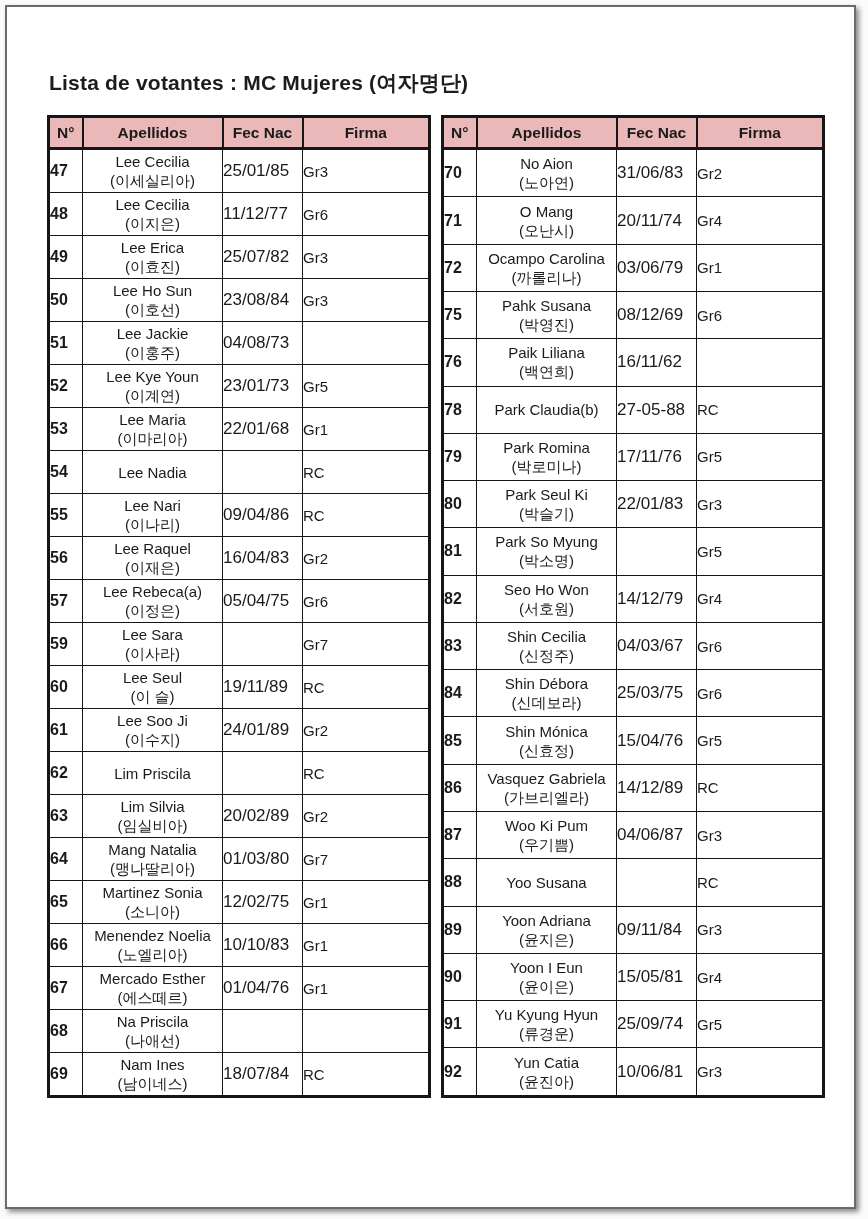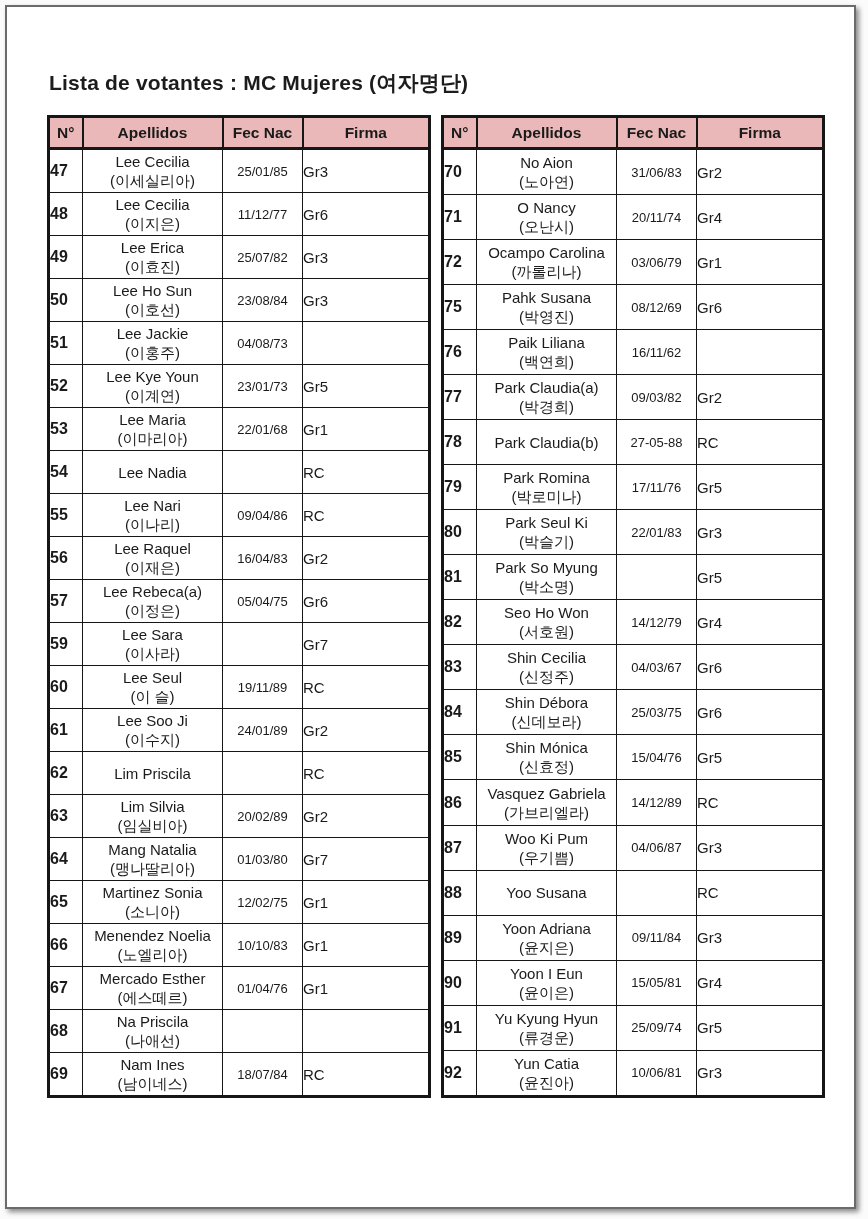--- a/index.html
+++ b/index.html
@@ -22,21 +22,21 @@
     background:var(--hdr,#eab8b8);border:2px solid #161616;border-bottom-width:3px;
     height:29px;font-size:15.5px;font-weight:bold;text-align:center;padding:0;
   }
   table.voters td{
     border:1.5px solid #161616;padding:0;height:42px;overflow:hidden;
   }
   td.c-n{text-align:left;font-weight:bold;font-size:16px;}
   td.c-name{text-align:center;font-size:15px;}
   td.c-name .nm{line-height:19px;}
   td.c-name .kr{line-height:19px;}
-  td.c-date{text-align:center;font-size:13px;}
+  td.c-date{text-align:left;font-size:17px;}
   td.c-firma{text-align:left;font-size:15px;padding-left:4px;}
 </style>
 </head>
 <body>
 
 <div class="page">
   <div class="title">Lista de votantes : MC Mujeres (여자명단)</div>
 
   <div class="tables">
 
@@ -278,21 +278,21 @@
             <td class="c-name">
               <div class="nm">No Aion</div>
               <div class="kr">(노아연)</div>
             </td>
             <td class="c-date">31/06/83</td>
             <td class="c-firma">Gr2</td>
           </tr>
           <tr>
             <td class="c-n">71</td>
             <td class="c-name">
-              <div class="nm">O  Nancy</div>
+              <div class="nm">O  Mang</div>
               <div class="kr">(오난시)</div>
             </td>
             <td class="c-date">20/11/74</td>
             <td class="c-firma">Gr4</td>
           </tr>
           <tr>
             <td class="c-n">72</td>
             <td class="c-name">
               <div class="nm">Ocampo Carolina</div>
               <div class="kr">(까롤리나)</div>
@@ -312,29 +312,20 @@
           <tr>
             <td class="c-n">76</td>
             <td class="c-name">
               <div class="nm">Paik Liliana</div>
               <div class="kr">(백연희)</div>
             </td>
             <td class="c-date">16/11/62</td>
             <td class="c-firma"></td>
           </tr>
           <tr>
-            <td class="c-n">77</td>
-            <td class="c-name">
-              <div class="nm">Park Claudia(a)</div>
-              <div class="kr">(박경희)</div>
-            </td>
-            <td class="c-date">09/03/82</td>
-            <td class="c-firma">Gr2</td>
-          </tr>
-          <tr>
             <td class="c-n">78</td>
             <td class="c-name">
               <div class="nm">Park Claudia(b)</div>
               <div class="kr"></div>
             </td>
             <td class="c-date">27-05-88</td>
             <td class="c-firma">RC</td>
           </tr>
           <tr>
             <td class="c-n">79</td>

